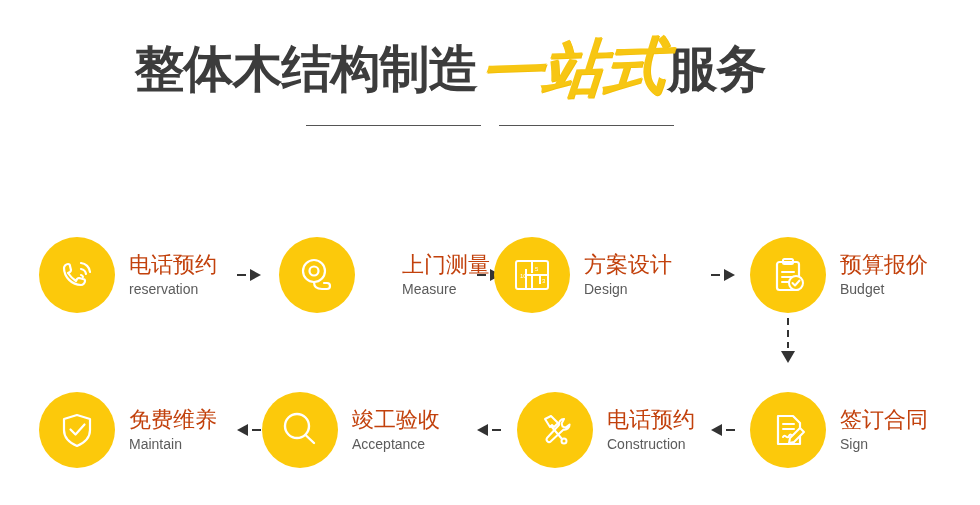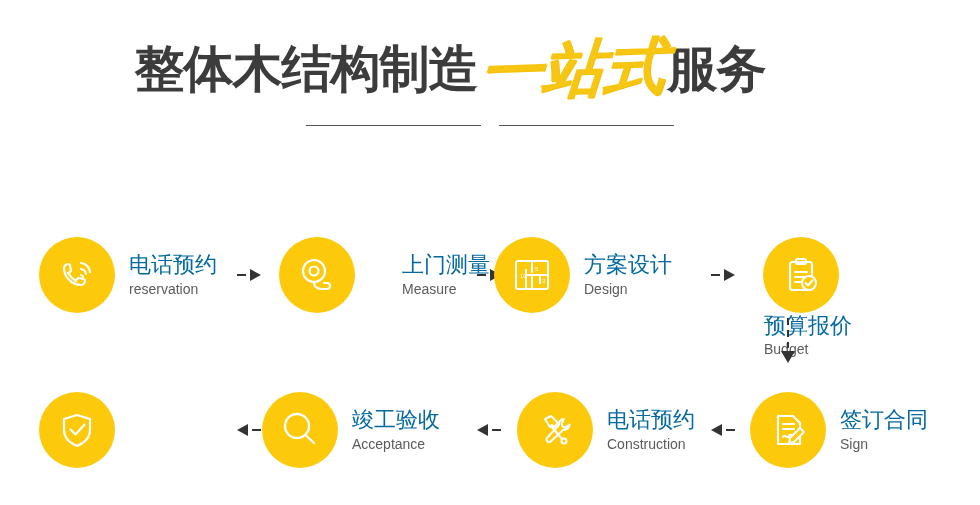--- a/index.html
+++ b/index.html
@@ -54,21 +54,21 @@
   .bubble{
     width:76px;height:76px;border-radius:50%;
     background:#fcc90b;
     flex:0 0 76px;
     display:flex;align-items:center;justify-content:center;
     position:relative;
   }
   .labels{margin-left:14px;}
   .label-cn{
     font-family:"DejaVu Sans","Liberation Sans",sans-serif;
-    font-size:22px;color:#0369a1;line-height:1.15;white-space:nowrap;
+    font-size:22px;color:#c2410c;line-height:1.15;white-space:nowrap;
   }
   .label-en{
     font-family:"Liberation Sans","DejaVu Sans",sans-serif;
     font-size:14px;color:#5b5b5b;line-height:1.3;margin-top:2px;white-space:nowrap;
   }
   
   .arrow-h{
     position:absolute;height:16px;width:32px;
     display:flex;align-items:center;
   }
@@ -164,21 +164,21 @@
       <div class="label-cn">方案设计</div>
       <div class="label-en">Design</div>
     </div>
   </div>
 
   <div class="arrow-h arrow-right" style="left:711px;top:67px;">
     <span class="dash"></span>
     <span class="head"></span>
   </div>
 
-  <div class="step" style="left:750px;top:37px;flex-direction:column;">
+  <div class="step" style="left:750px;top:37px;">
     <div class="bubble">
       <svg width="44" height="44" viewBox="0 0 44 44">
         <rect x="11" y="9" width="22" height="28" rx="2.5" fill="none" stroke="#fff" stroke-width="2.2"></rect>
         <rect x="17" y="6" width="10" height="5" rx="1.5" fill="none" stroke="#fff" stroke-width="2"></rect>
         <line x1="16" y1="19" x2="28" y2="19" stroke="#fff" stroke-width="2" stroke-linecap="round"></line>
         <line x1="16" y1="24" x2="28" y2="24" stroke="#fff" stroke-width="2" stroke-linecap="round"></line>
         <line x1="16" y1="29" x2="23" y2="29" stroke="#fff" stroke-width="2" stroke-linecap="round"></line>
         <circle cx="30" cy="30" r="7" fill="#fcc90b" stroke="#fff" stroke-width="2"></circle>
         <path d="M26.5 30l2.5 2.5 4.5-5" fill="none" stroke="#fff" stroke-width="2" stroke-linecap="round" stroke-linejoin="round"></path>
       </svg>
@@ -253,15 +253,19 @@
     <span class="dash"></span>
   </div>
 
   <div class="step" style="left:39px;top:192px;">
     <div class="bubble">
       <svg width="44" height="44" viewBox="0 0 44 44">
         <path d="M22 7l13 4v11c0 8-6 13-13 16-7-3-13-8-13-16V11z" fill="none" stroke="#fff" stroke-width="2.2" stroke-linejoin="round"></path>
         <path d="M15.5 21.5l5 5 9-10" fill="none" stroke="#fff" stroke-width="2.2" stroke-linecap="round" stroke-linejoin="round"></path>
       </svg>
     </div>
+    <div class="labels">
+      <div class="label-cn">免费维养</div>
+      <div class="label-en">Maintain</div>
+    </div>
   </div>
 
 </div>
 
 </body></html>

